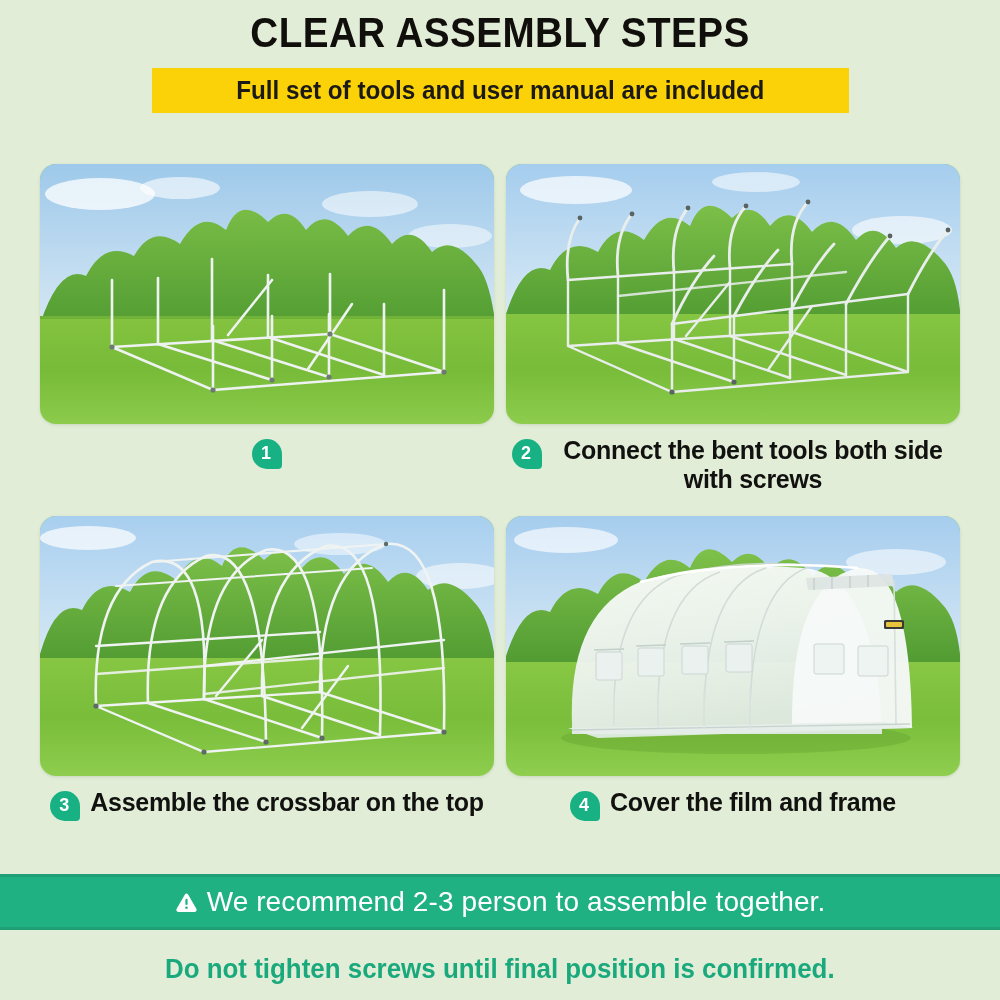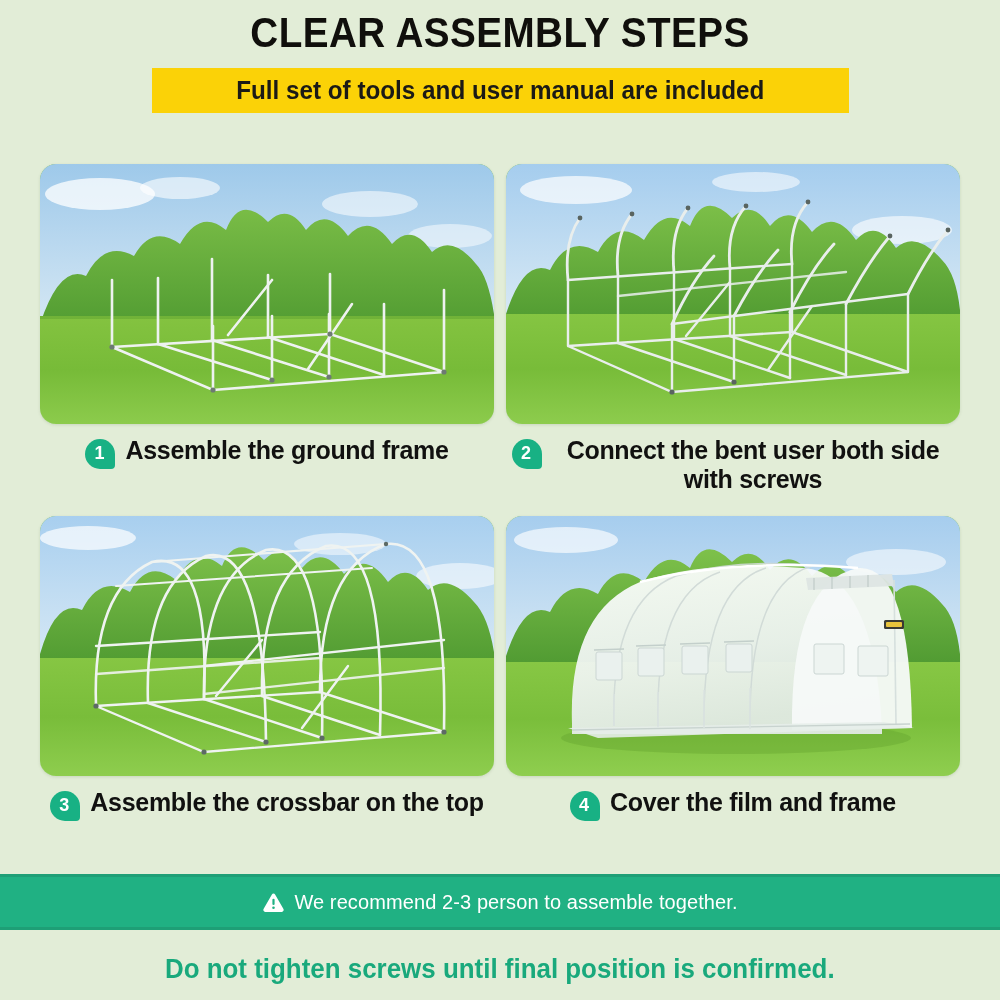--- a/index.html
+++ b/index.html
@@ -133,21 +133,21 @@
     align-items: center;
     justify-content: center;
     gap: 9px;
   }
 
   .warn-icon { flex: none; width: 23px; height: 23px; display: block; }
 
   .teal-text {
     font-family: "Liberation Sans", sans-serif;
     font-weight: 400;
-    font-size: 20px;
+    font-size: 28px;
     color: #ffffff;
     white-space: nowrap;
     letter-spacing: 0.1px;
   }
 
   .footer-note {
     position: absolute;
     left: 0;
     top: 930px;
     width: 1000px;
@@ -244,21 +244,20 @@
                 <circle cx="173" cy="226" r="2.6"></circle>
               <circle cx="232" cy="216" r="2.6"></circle>
                 <circle cx="289" cy="213" r="2.6"></circle>
             </g>
           </svg>
         </div>
         <div class="caption">
           <div class="badge">
             <span>1</span>
           </div>
-          <div class="caption-text">Assemble the ground frame</div>
         </div>
       </div>
 
       <div class="cell">
         <div class="photo">
           <svg viewBox="0 0 454 260" preserveAspectRatio="none">
             <defs>
               <linearGradient id="sky2" x1="0" y1="0" x2="0" y2="1">
                 <stop offset="0" stop-color="#a5cdee"></stop>
                 <stop offset="0.55" stop-color="#d4e7f4"></stop>
@@ -328,21 +327,21 @@
               <circle cx="442" cy="66" r="2.4"></circle>
               <circle cx="166" cy="228" r="2.6"></circle>
                 <circle cx="228" cy="218" r="2.6"></circle>
             </g>
           </svg>
         </div>
         <div class="caption">
           <div class="badge">
             <span>2</span>
           </div>
-          <div class="caption-text">Connect the bent user both side with screws</div>
+          <div class="caption-text">Connect the bent tools both side with screws</div>
         </div>
       </div>
 
     </div>
 
     <div class="row row-2">
 
       <div class="cell">
         <div class="photo">
           <svg viewBox="0 0 454 260" preserveAspectRatio="none">

